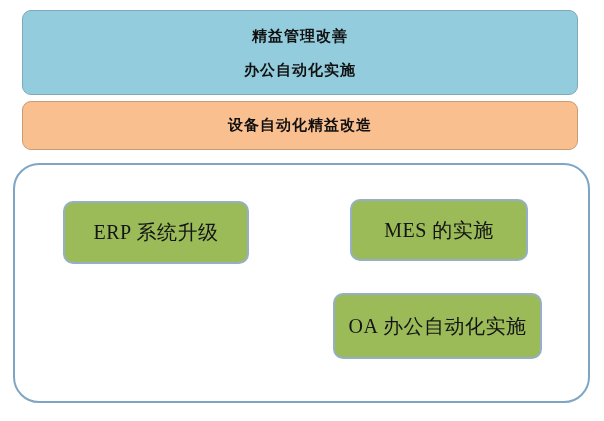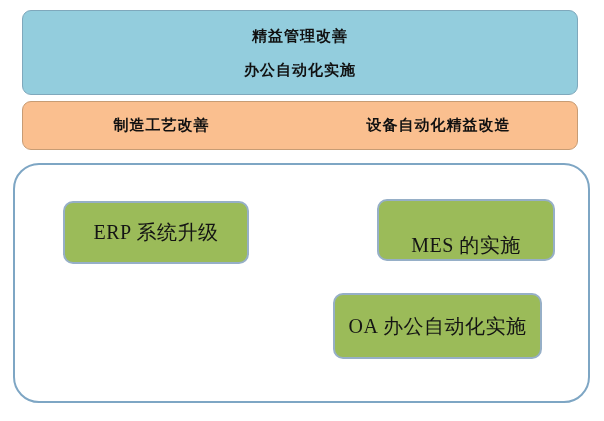--- a/index.html
+++ b/index.html
@@ -74,36 +74,35 @@
     border-radius: 10px;
     display: flex;
     align-items: center;
     justify-content: center;
     font-family: "Liberation Serif", "DejaVu Serif", serif;
     font-size: 20px;
     color: #141414;
     letter-spacing: 0.5px;
   }
   .box-erp { left: 63px;  top: 201px; width: 182px; height: 59px; }
-  .box-mes { left: 377px; top: 199px; width: 174px; height: 58px; align-items: flex-end; }
+  .box-mes { left: 350px; top: 199px; width: 174px; height: 58px; }
   .box-pdm { left: 65px;  top: 295px; width: 185px; height: 61px; }
   .box-oa  { left: 333px; top: 293px; width: 205px; height: 62px; }
 </style>
 </head>
 <body>
 
 <div class="stage">
 
   <div class="blue-banner">
     <div class="line">精益管理改善</div>
     <div class="line">办公自动化实施</div>
   </div>
 
   <div class="orange-banner">
-    <div class="cell">制造工艺改善</div>
     <div class="cell">设备自动化精益改造</div>
   </div>
 
   <div class="it-container"></div>
 
   <div class="green-box box-erp">
     <span>ERP 系统升级</span>
   </div>
 
   <div class="green-box box-mes">

